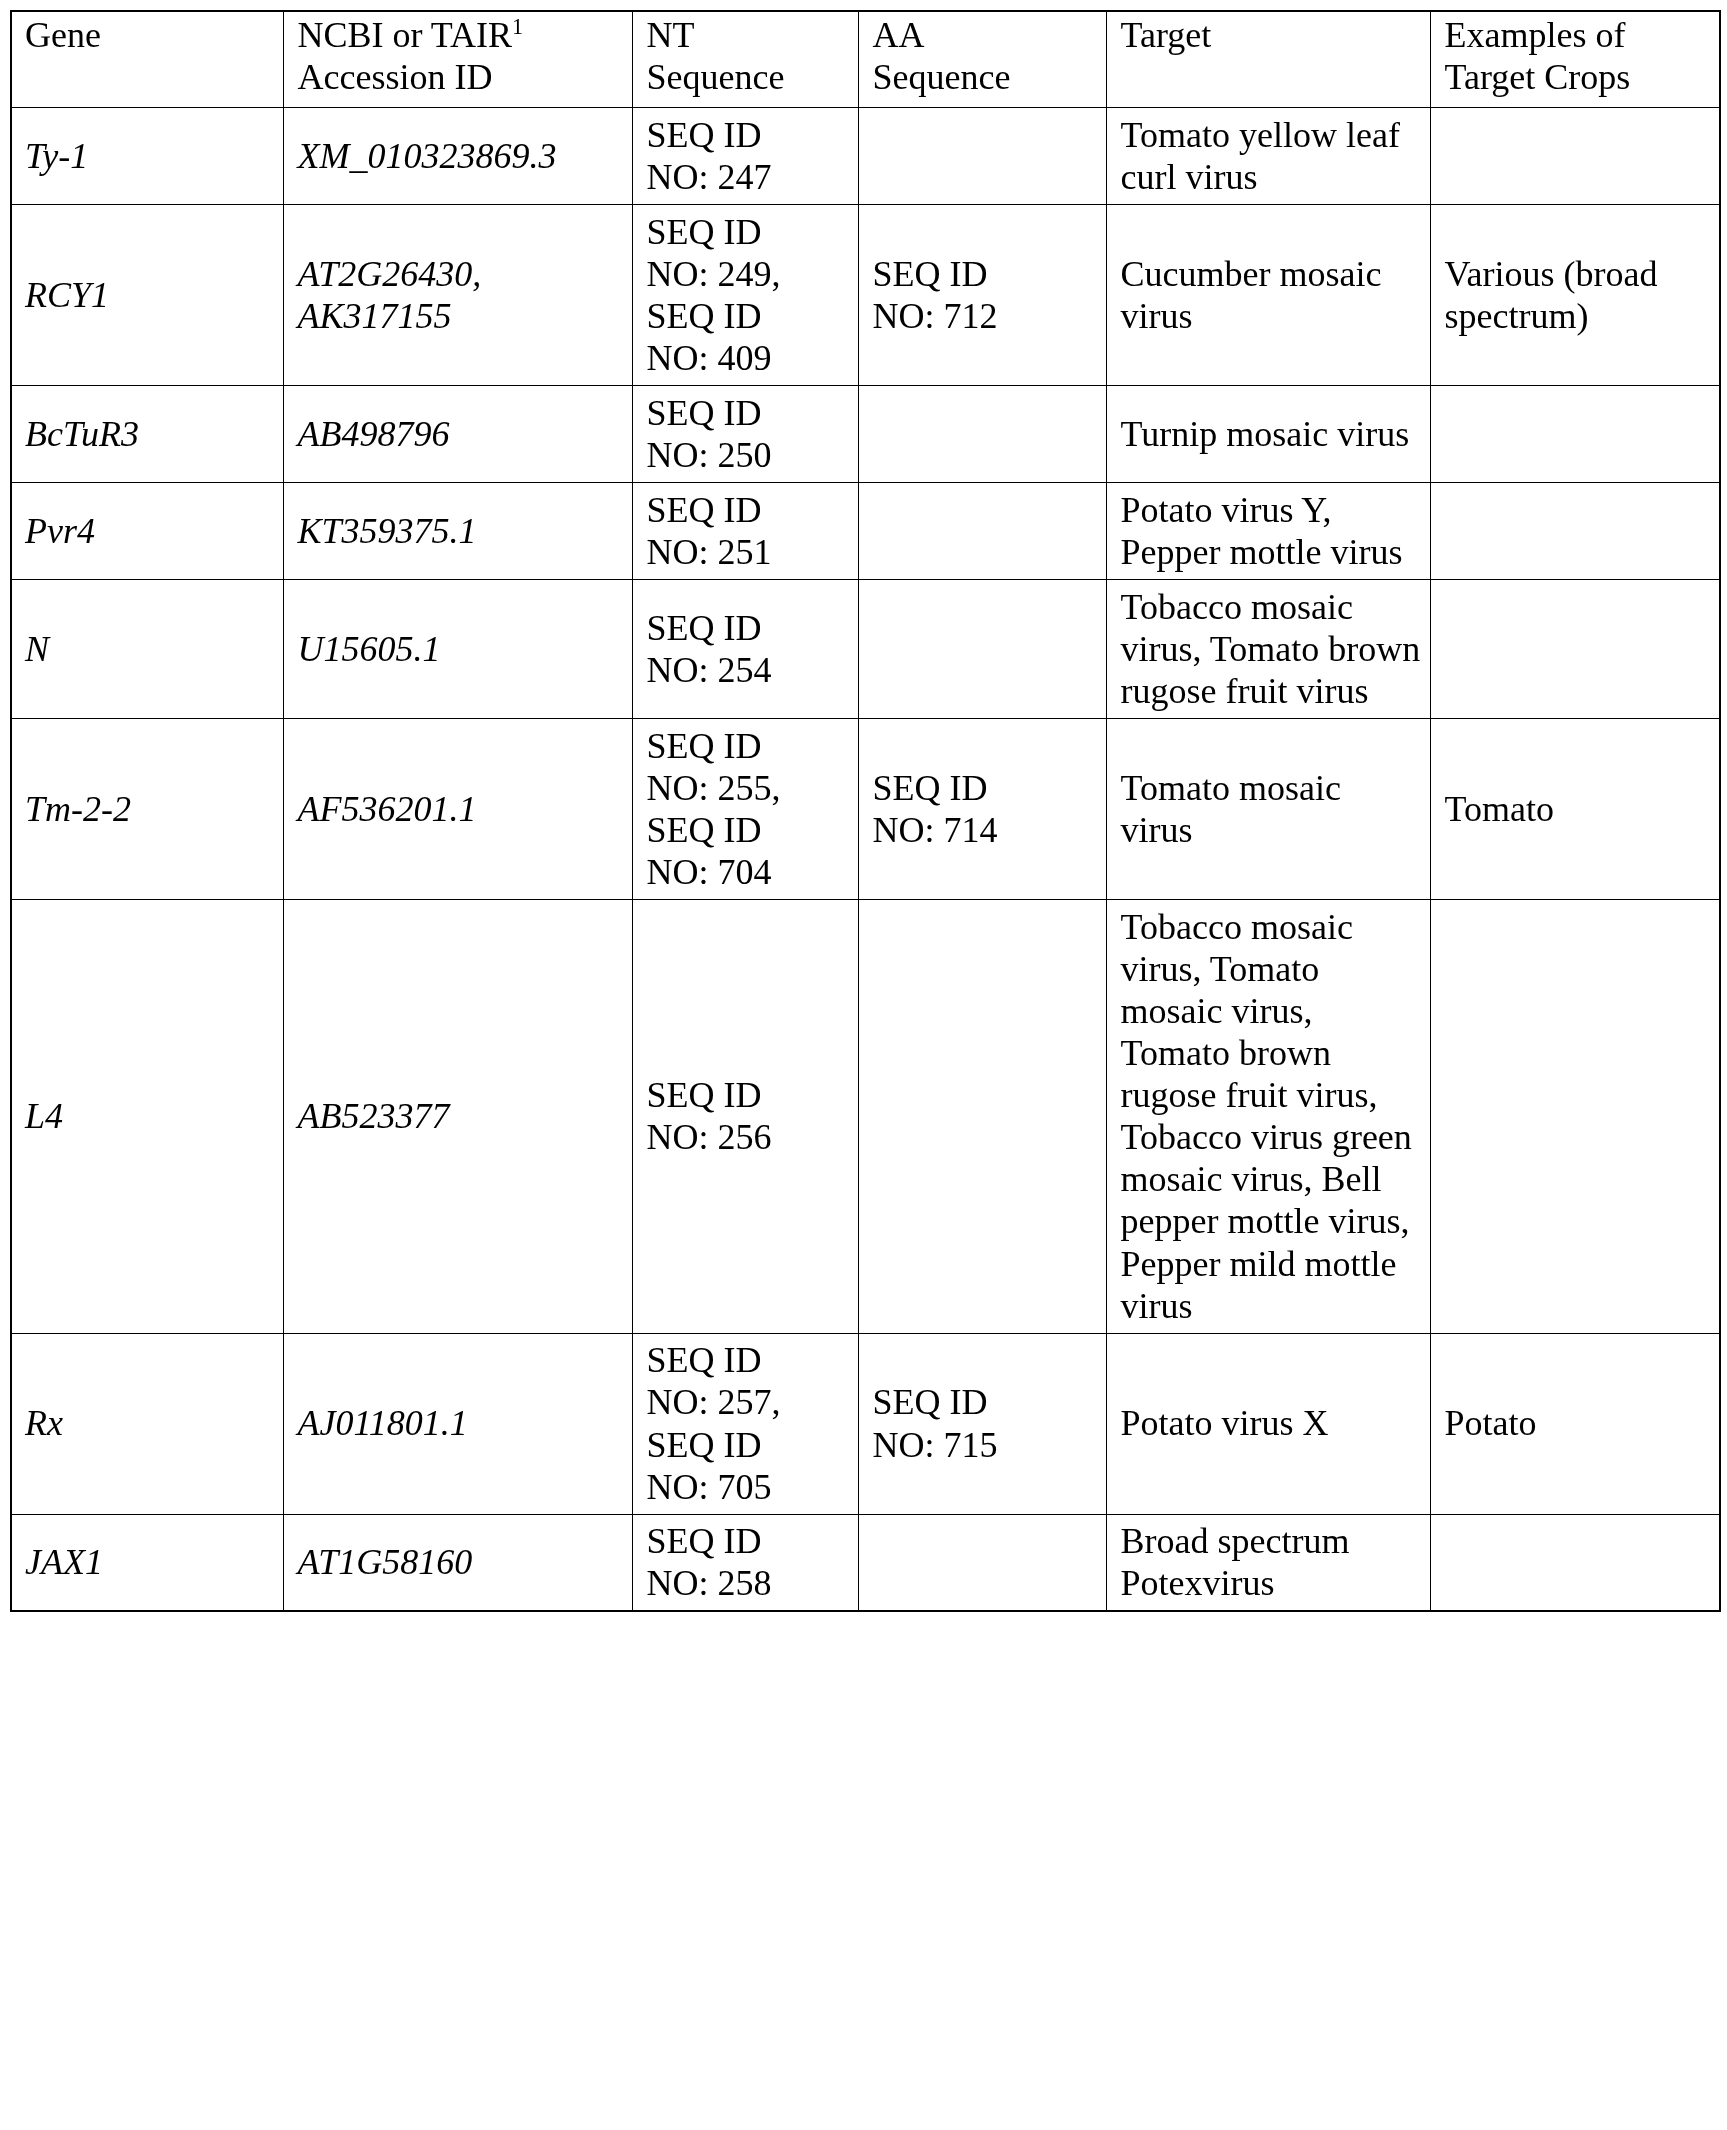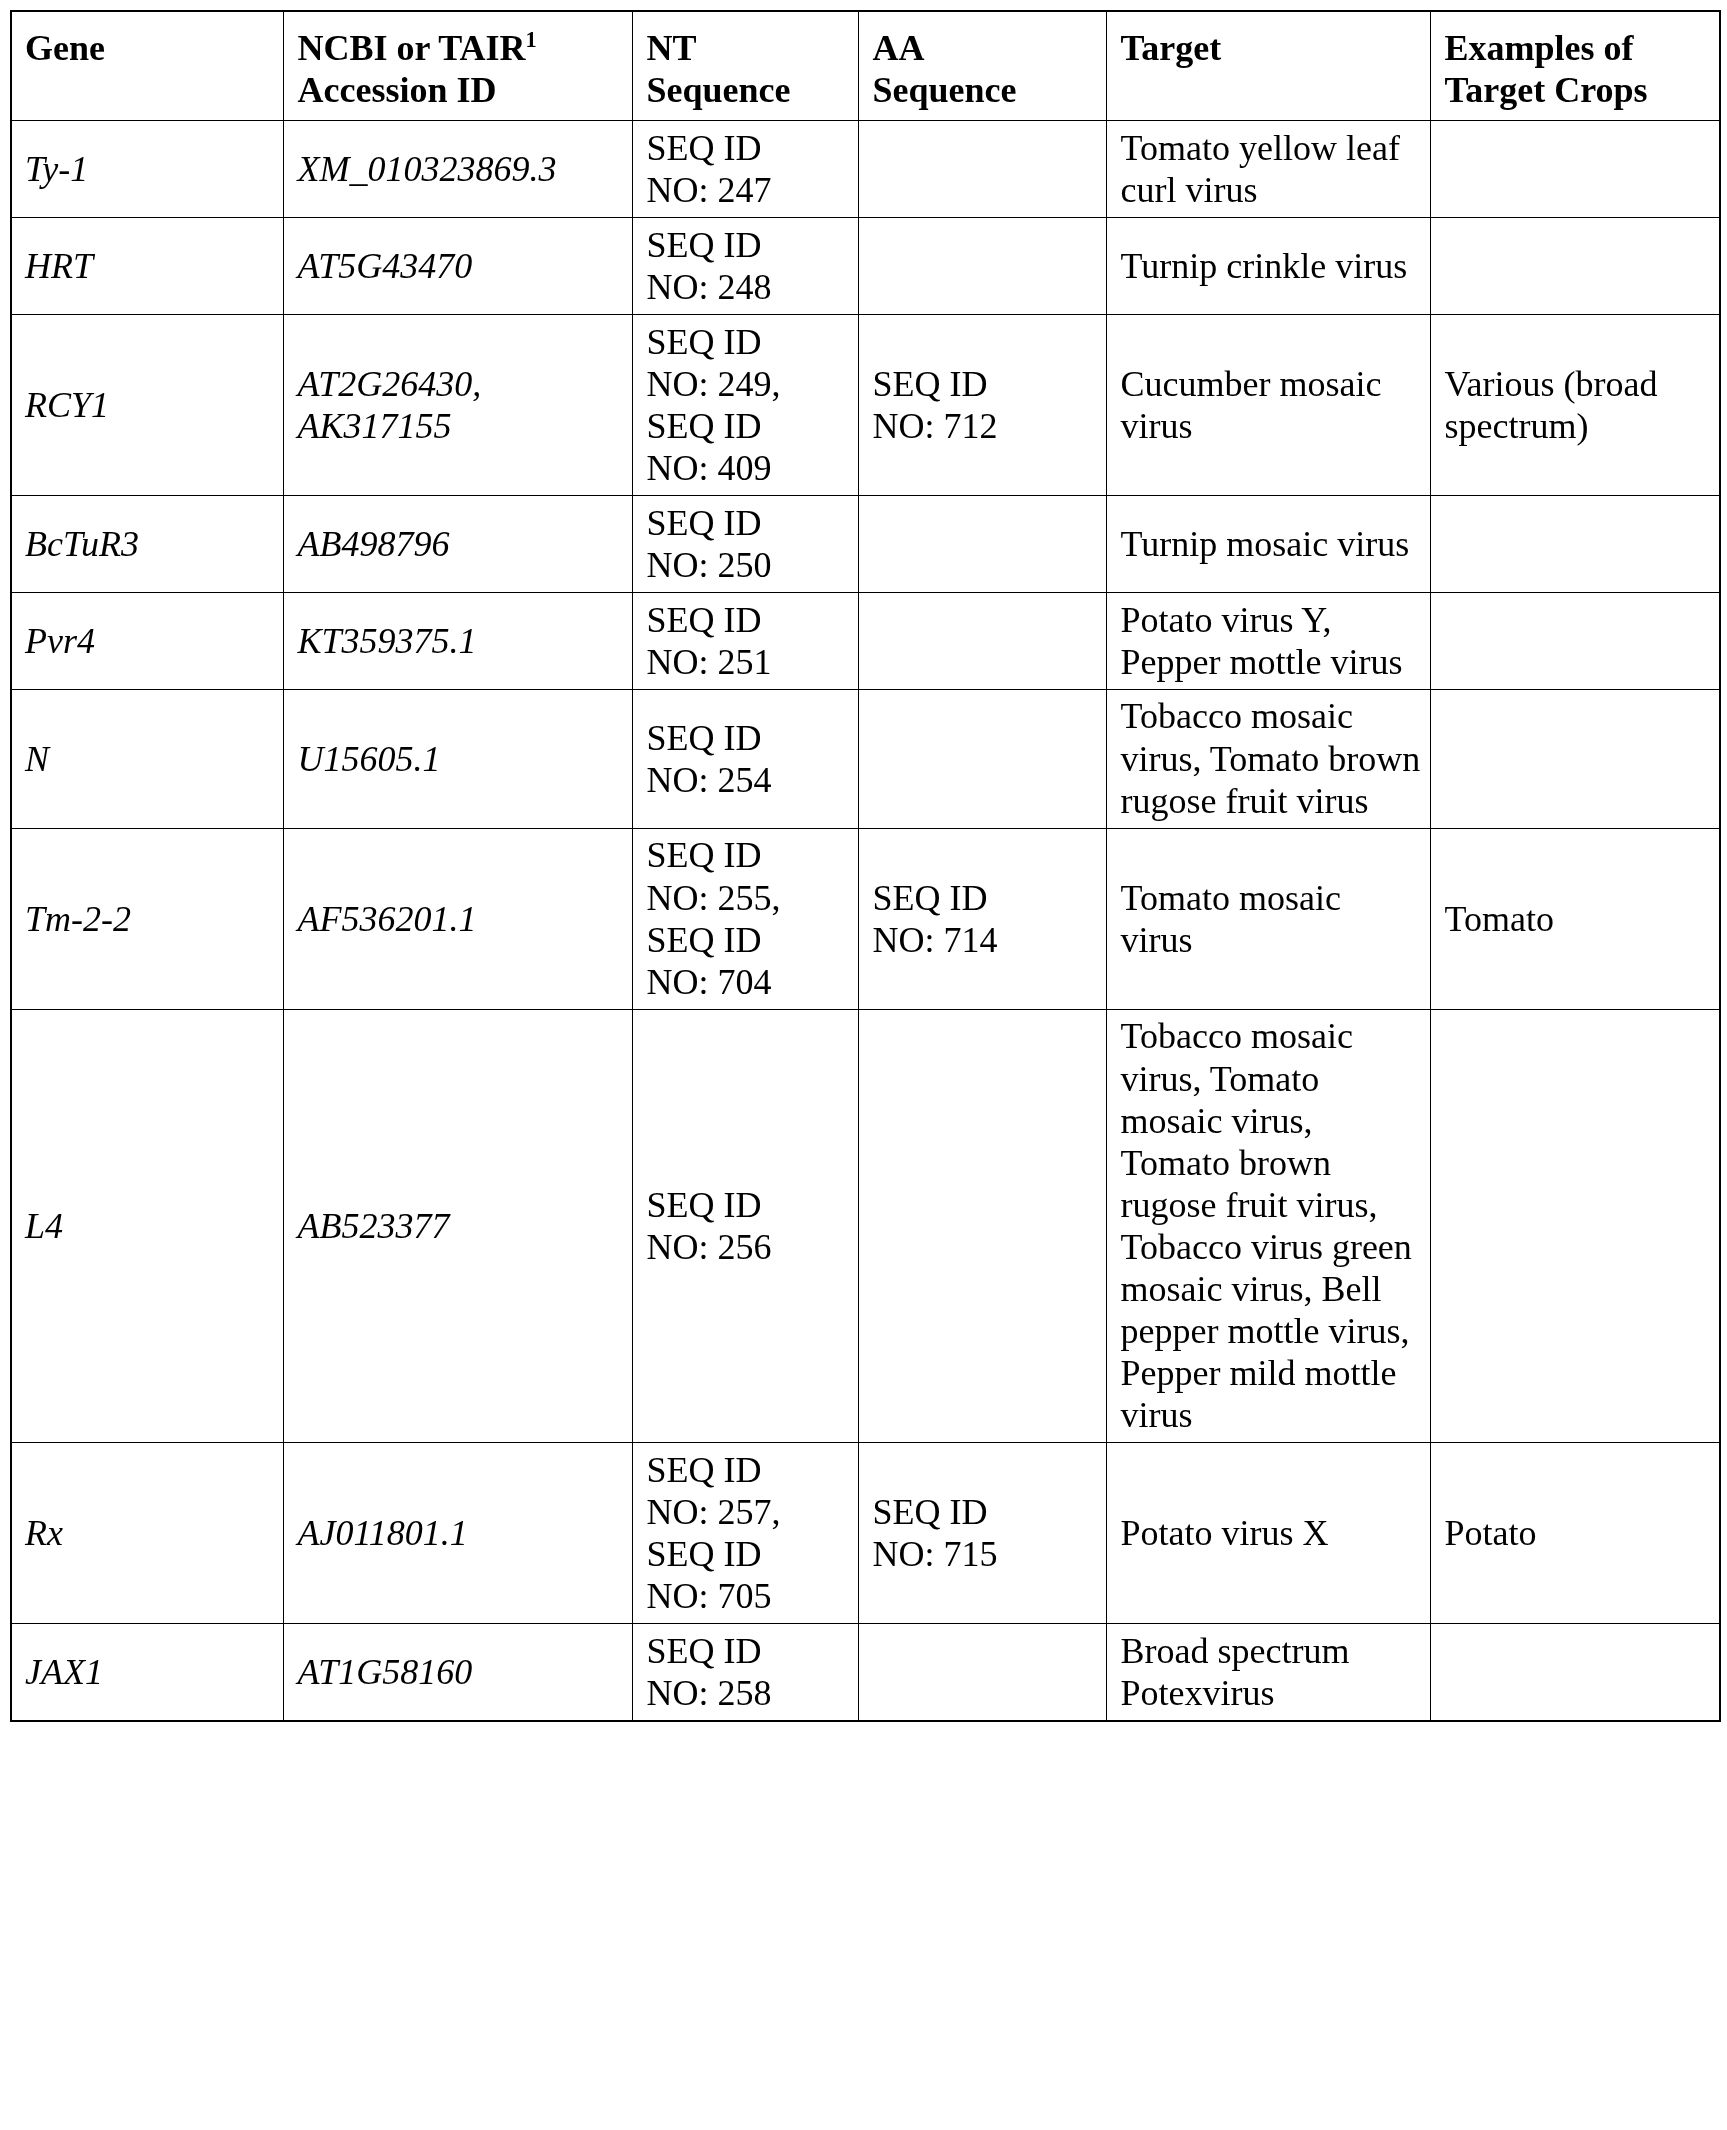--- a/index.html
+++ b/index.html
@@ -37,23 +37,23 @@
   table.gene-table td {
     border: 1.9px solid #000000;
     vertical-align: middle;
     padding: 5.8px 9.6px 5.8px 13.4px;
     font-size: 36px;
     line-height: 1.17;
     font-weight: normal;
     text-align: left;
   }
   table.gene-table thead th {
-    font-weight: bold;
+    font-weight: normal;
     vertical-align: top;
-    padding-top: 15px;
+    padding-top: 2px;
     padding-bottom: 9.6px;
   }
   .hdr-line { display: block; white-space: nowrap; }
   .seq-line { display: block; white-space: nowrap; }
   sup.footnote-mark {
     font-size: 0.62em;
     vertical-align: super;
     line-height: 0;
   }
   td.cell-gene { white-space: nowrap; font-style: italic; }
@@ -108,33 +108,20 @@
           </td>
           <td class="cell-nt">
             <span class="seq-line">SEQ ID</span>
             <span class="seq-line">NO: 247</span>
           </td>
           <td class="cell-aa"></td>
           <td class="cell-target">Tomato yellow leaf curl virus</td>
           <td class="cell-crops"></td>
         </tr>
         <tr>
-          <td class="cell-gene">HRT</td>
-          <td class="cell-accession">
-            <span class="seq-line">AT5G43470</span>
-          </td>
-          <td class="cell-nt">
-            <span class="seq-line">SEQ ID</span>
-            <span class="seq-line">NO: 248</span>
-          </td>
-          <td class="cell-aa"></td>
-          <td class="cell-target">Turnip crinkle virus</td>
-          <td class="cell-crops"></td>
-        </tr>
-        <tr>
           <td class="cell-gene">RCY1</td>
           <td class="cell-accession">
             <span class="seq-line">AT2G26430,</span>
             <span class="seq-line">AK317155</span>
           </td>
           <td class="cell-nt">
             <span class="seq-line">SEQ ID</span>
             <span class="seq-line">NO: 249,</span>
             <span class="seq-line">SEQ ID</span>
             <span class="seq-line">NO: 409</span>

